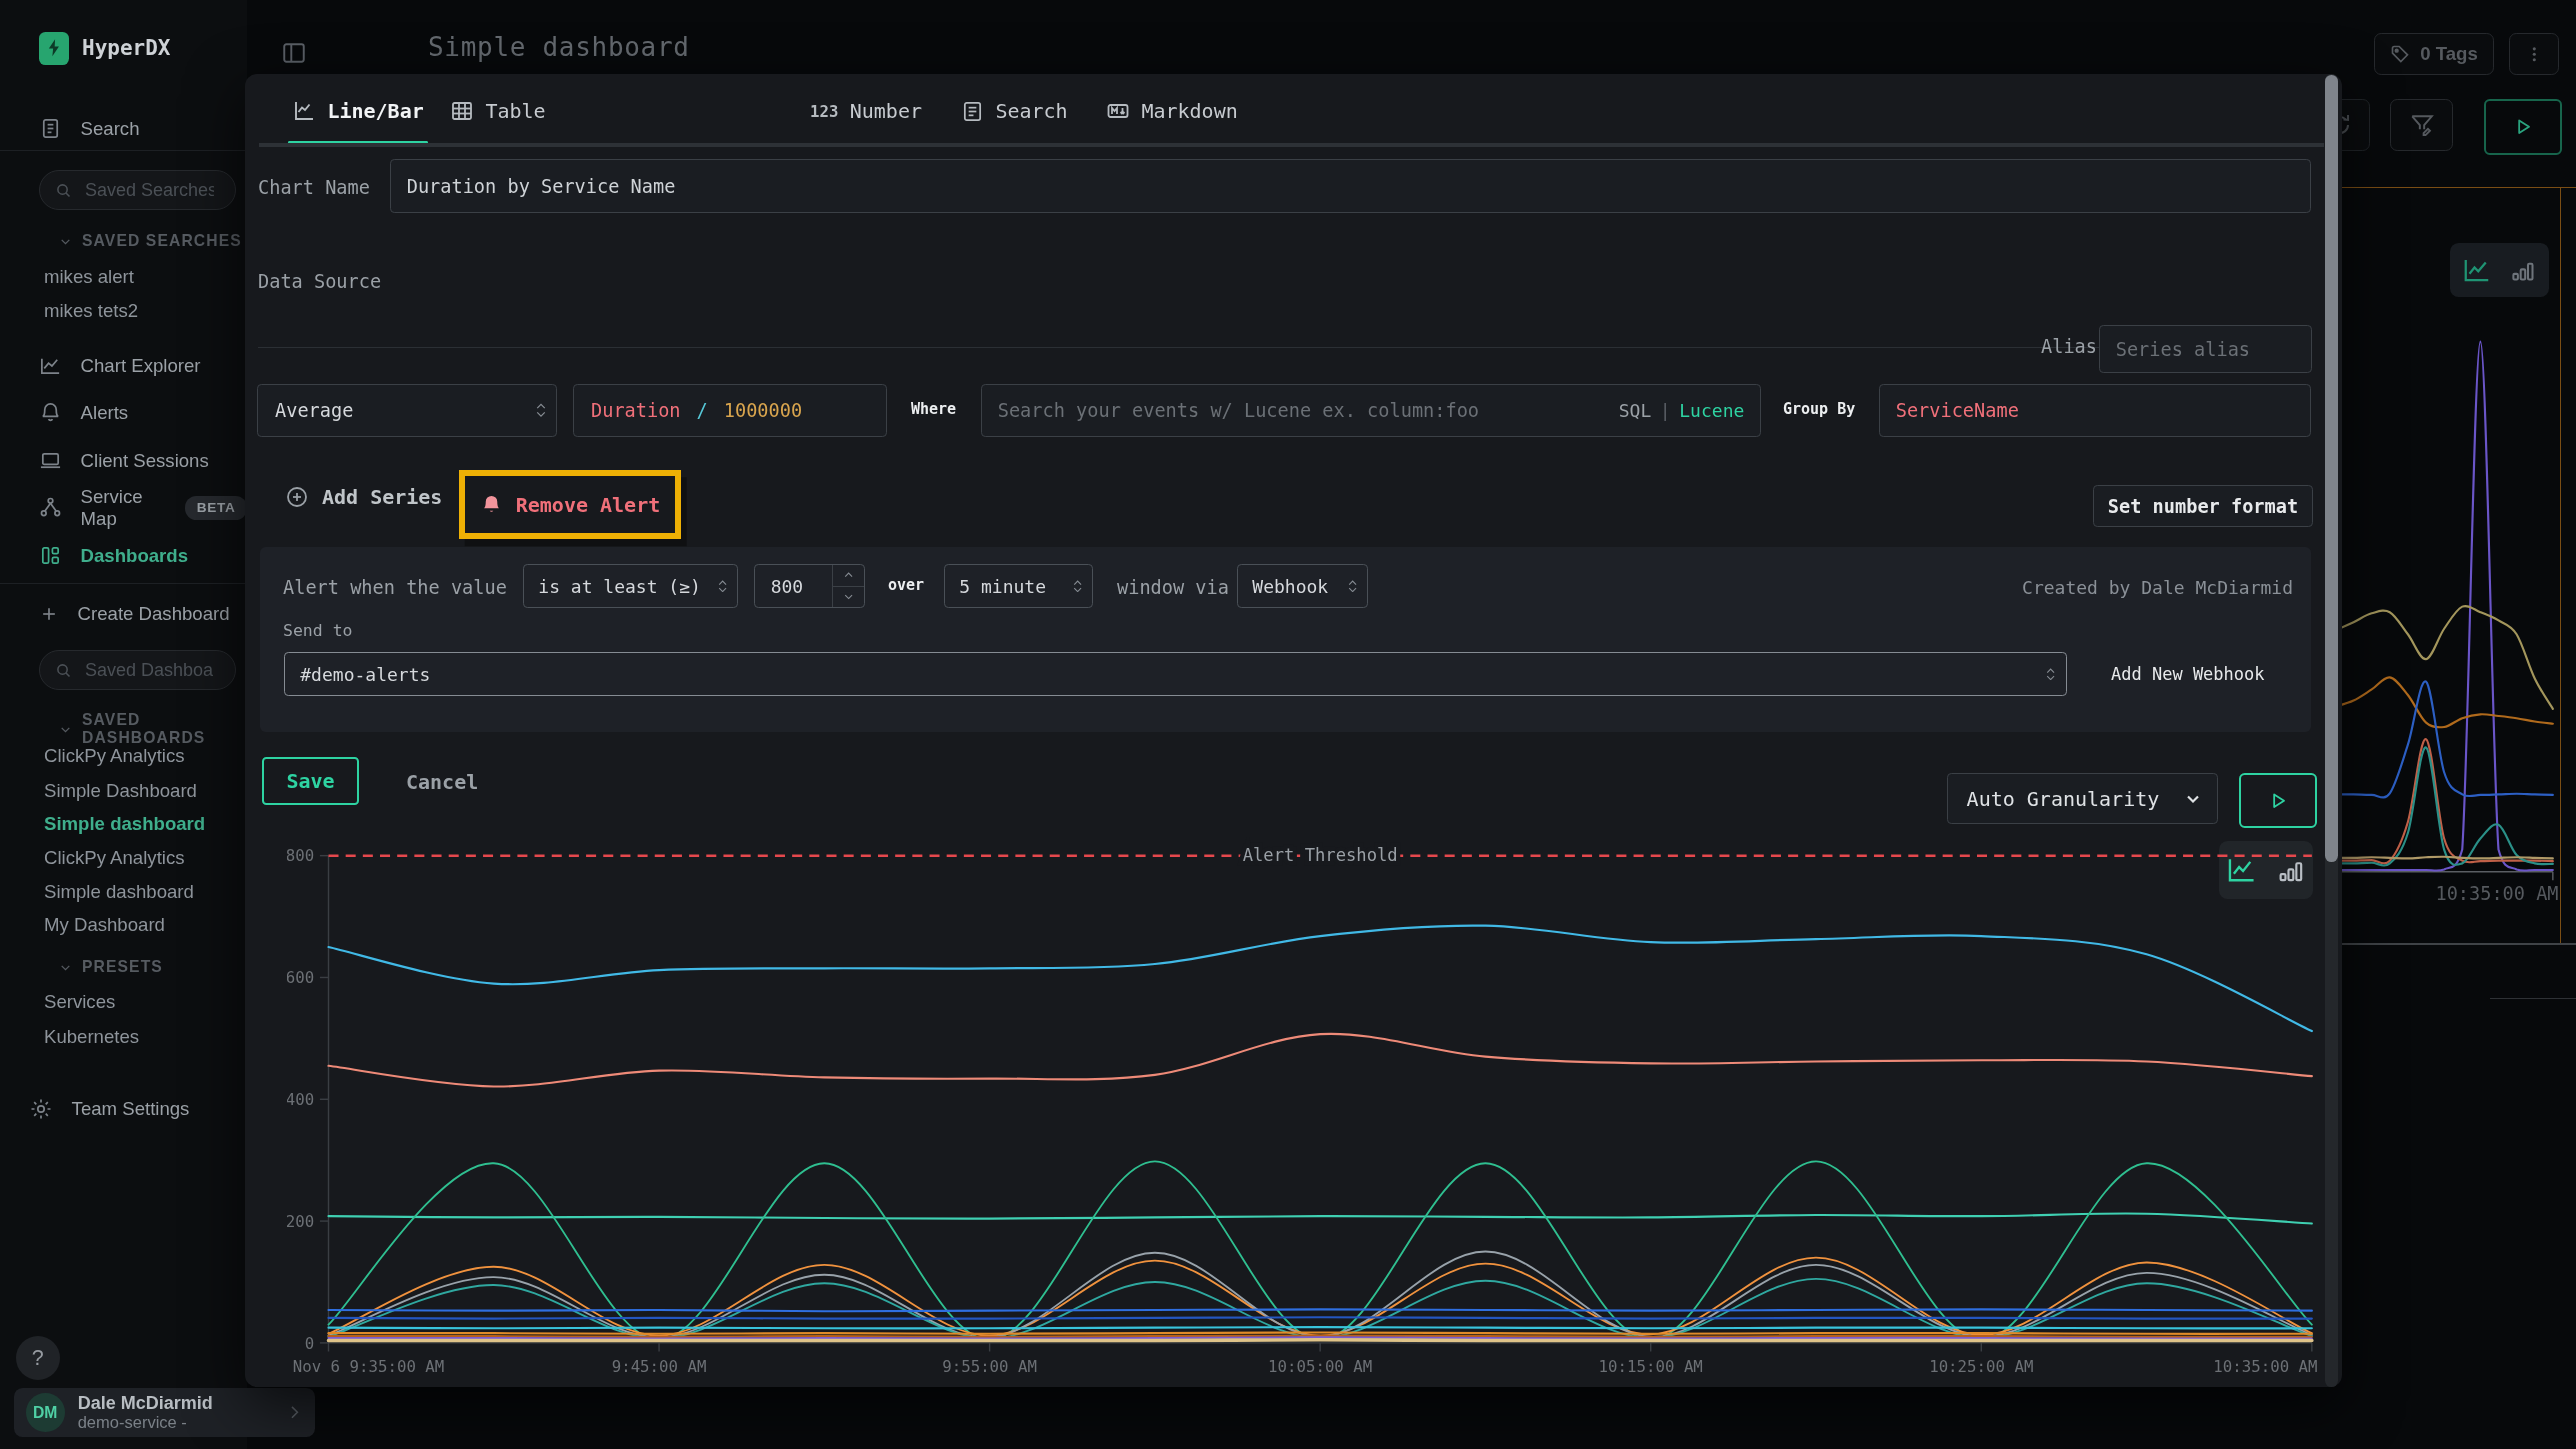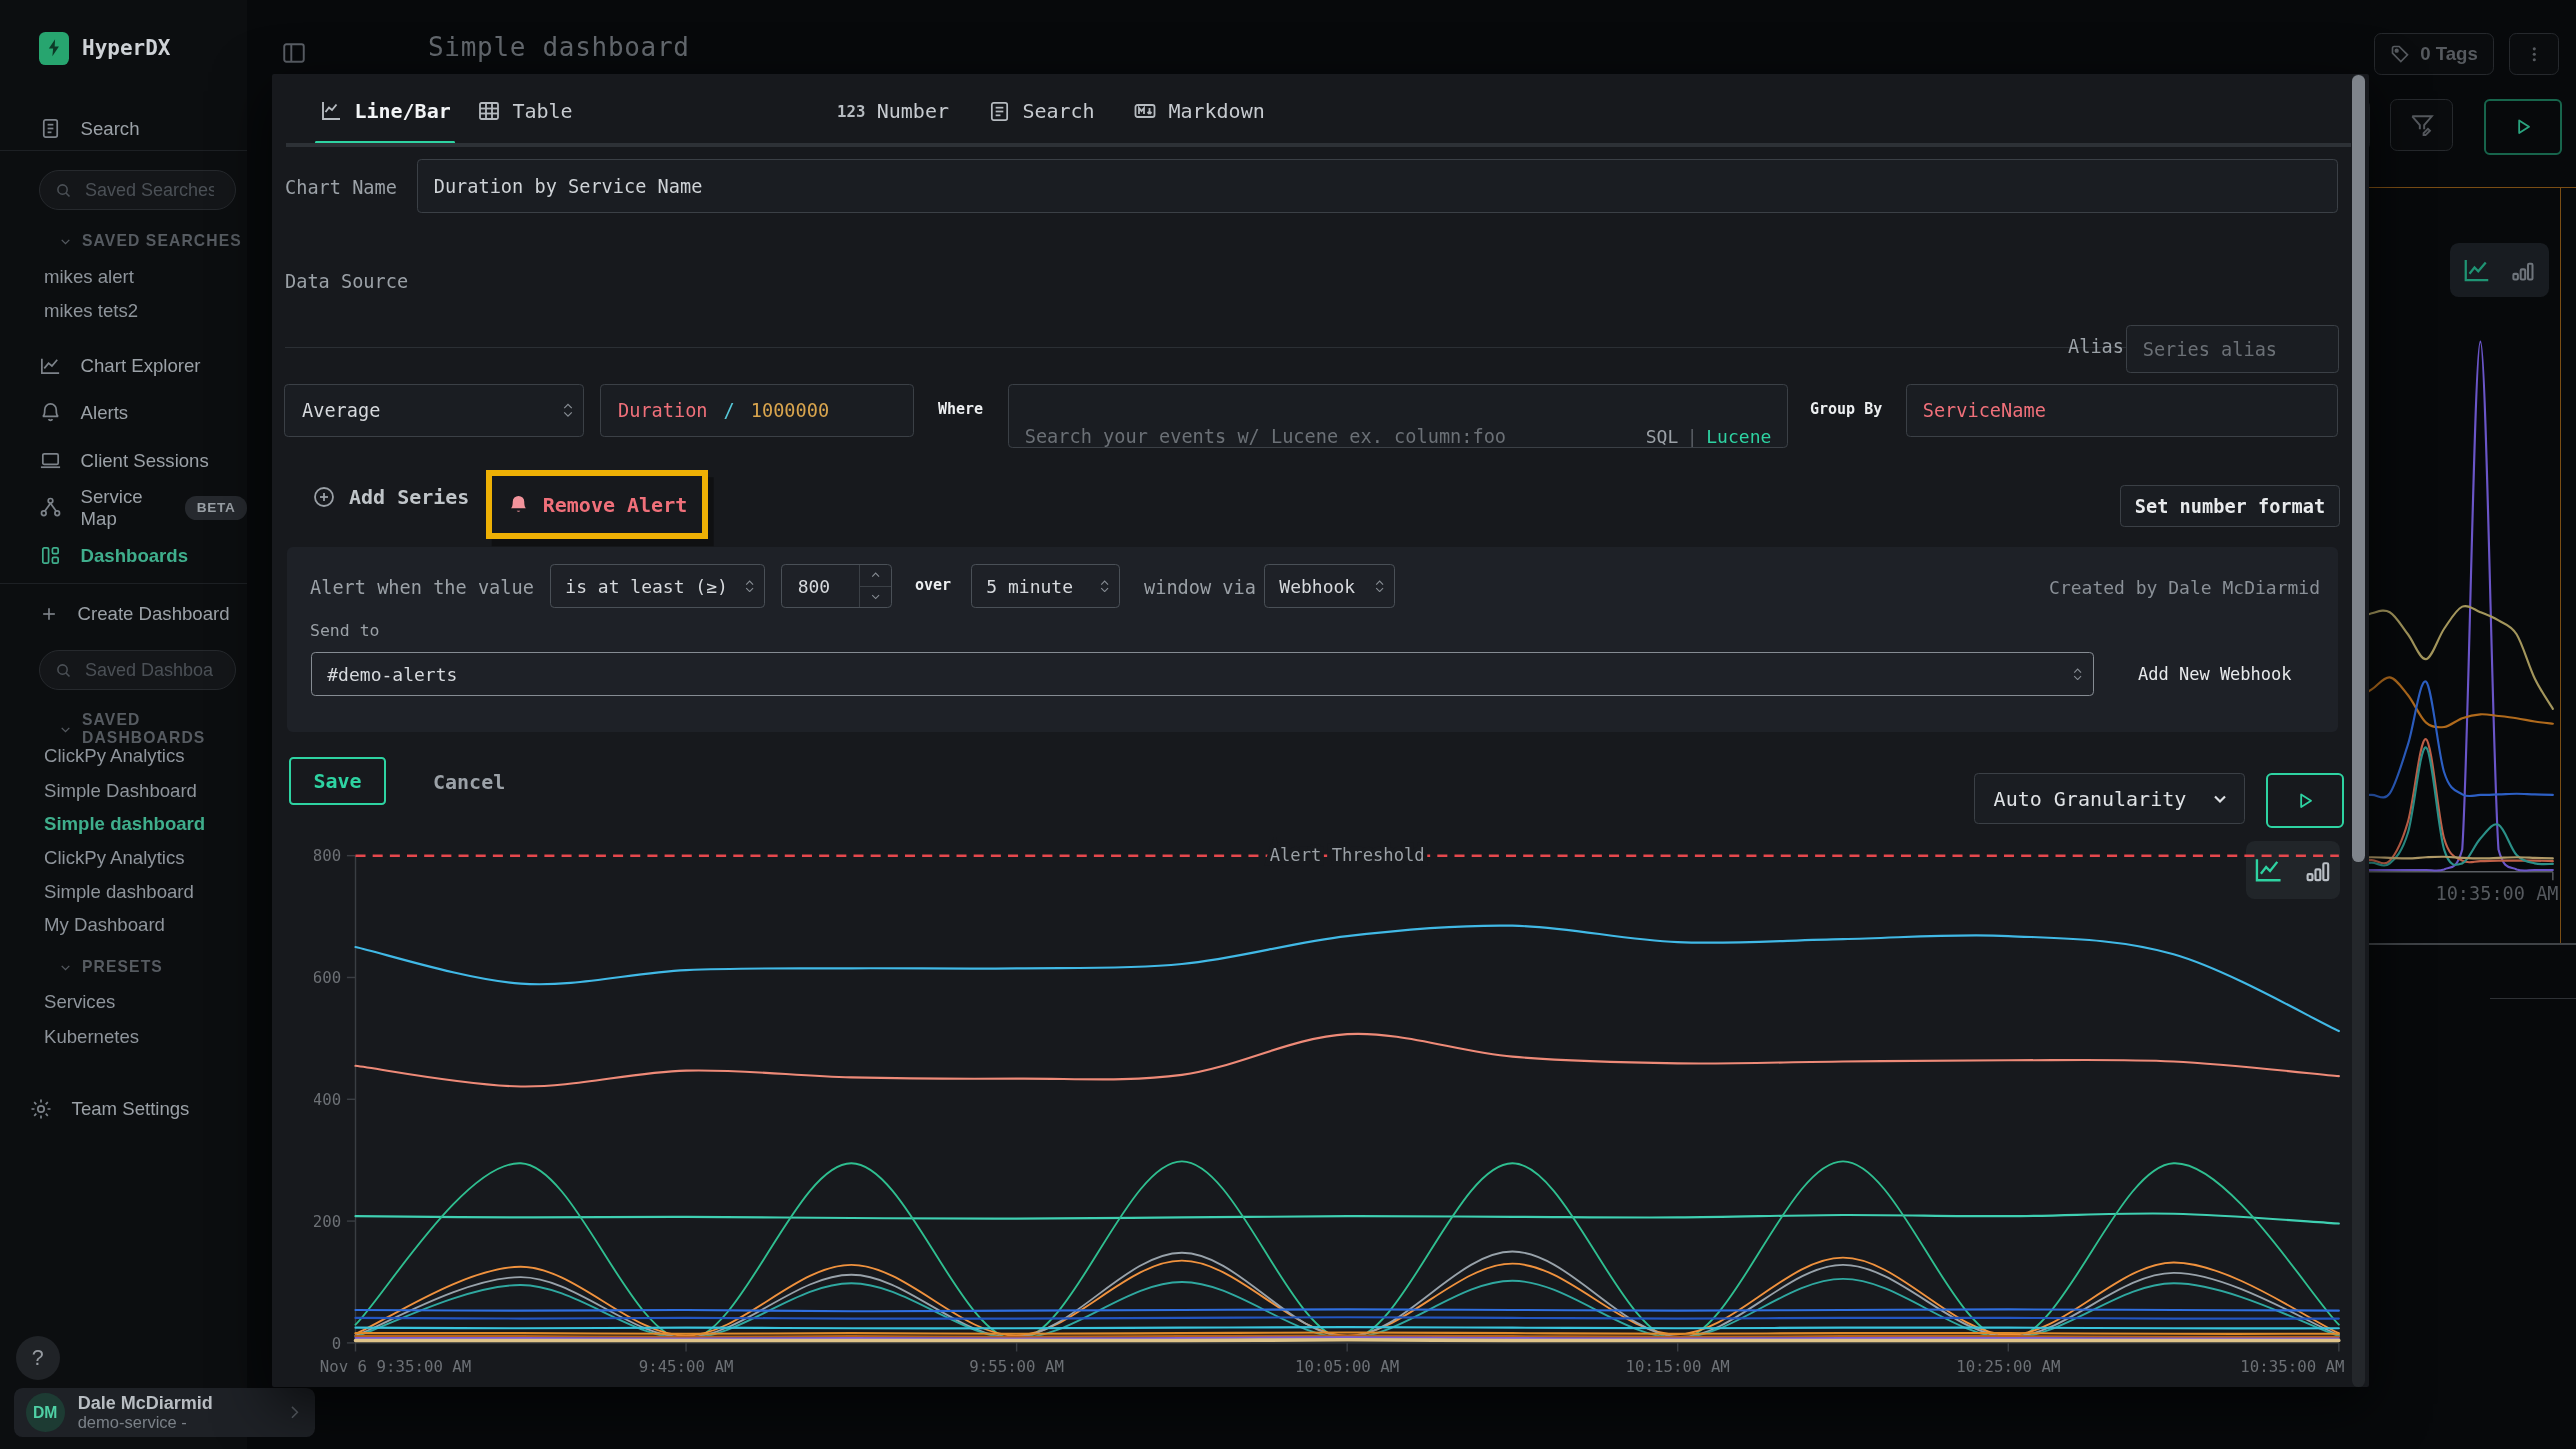--- a/index.html
+++ b/index.html
@@ -34,21 +34,21 @@
 
   
   #page-title{left:428px;top:31.5px;color:#64696f;font-size:26px;letter-spacing:0.7px;}
   .hdr-btn{position:absolute;border:1.4px solid #26292d;border-radius:7.2px;display:flex;align-items:center;justify-content:center;gap:10px;color:#565a5f;box-sizing:border-box;background:#0a0c0e;}
 
   
   .bg-line{position:absolute;background:#7a4d14;}
   .toggle-box{position:absolute;background:#181c21;border-radius:8.6px;display:flex;align-items:center;justify-content:center;gap:18.6px;}
 
   
-  #modal{left:245px;top:74px;width:2097px;height:1313px;background:#17191d;border-radius:2px;box-shadow:0 17px 57px rgba(0,0,0,.65);margin-left:27px;}
+  #modal{left:245px;top:74px;width:2097px;height:1313px;background:#17191d;border-radius:12px;box-shadow:0 17px 57px rgba(0,0,0,.65);}
   .tab{position:absolute;display:flex;align-items:center;gap:11.4px;color:#c7cbd0;font-size:20px;height:43px;top:15.7px;}
   .tab .ic{color:#b6bbc0;}
   .tab.active{color:#f2f4f6;font-weight:bold;}
   .tab.active::after{content:'';position:absolute;left:-4.3px;right:-4.3px;bottom:-14.3px;height:6.4px;background:#2ed3a2;border-radius:1.4px;}
   #tab-underline{position:absolute;left:14.3px;top:69px;width:2065px;height:4.3px;background:#2d3136;}
   .lbl{position:absolute;color:#9ba1a7;font-size:18.6px;}
   .wlbl{position:absolute;color:#eceef0;font-size:15px;font-weight:bold;}
   .ibox{position:absolute;background:#1a1d22;border:1.4px solid #3b4046;border-radius:4.3px;box-sizing:border-box;display:flex;align-items:center;color:#d6d9dd;font-size:18.6px;}
   .ibox input{background:transparent;border:none;outline:none;width:100%;color:#cfd3d7;font-size:18.6px;font-family:"DejaVu Sans Mono",monospace;padding:0 15.7px;}
   .ibox input::placeholder{color:#6b7076;}
@@ -417,21 +417,21 @@
             <polyline points="2 2 8 8 14 2"></polyline>
           </svg>
       </span>
     </div>
     <div class="ibox" style="left:328px;top:310px;width:314px;height:53px;padding-left:17px;gap:16px;">
       <span style="color:#f0707a;">Duration</span>
         <span style="color:#56c8d8;">/</span>
         <span style="color:#d9a54e;">1000000</span>
     </div>
     <div class="wlbl" style="left:666px;top:326px;">Where</div>
-    <div class="ibox" style="left:736px;top:310px;width:780px;height:64px;align-items:flex-end;">
+    <div class="ibox" style="left:736px;top:310px;width:780px;height:53px;">
       <input class="mono" style="width: 544px;" placeholder="Search your events w/ Lucene ex. column:foo">
       <span style="margin-left:auto;padding-right:15.7px;font-size:18px;display:flex;gap:8.6px;">
         <span style="color:#9ba1a7;">SQL</span>
         <span style="color:#5a5f66;">|</span>
         <span style="color:#2ed3a2;">Lucene</span>
       </span>
     </div>
     <div class="wlbl" style="left:1538px;top:326px;">Group By</div>
     <div class="ibox" style="left:1634px;top:310px;width:432px;height:53px;">
       <input class="mono" style="color: rgb(240, 112, 122);" value="ServiceName">

